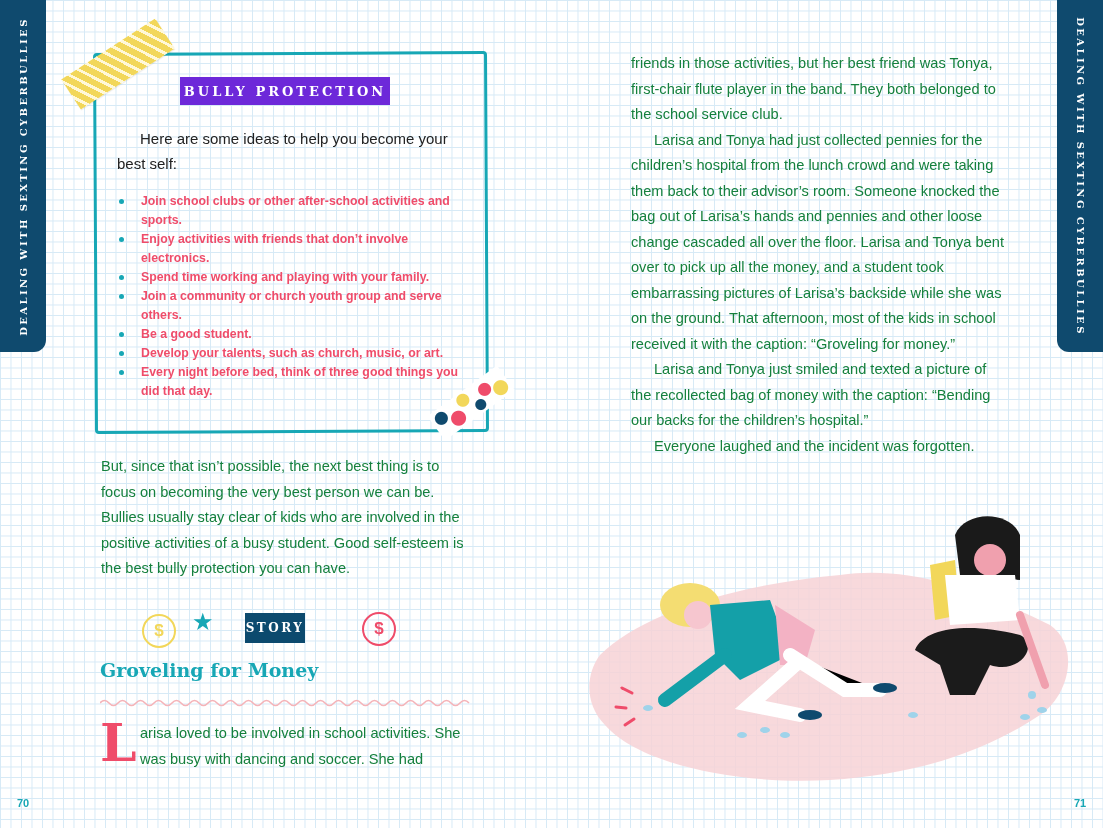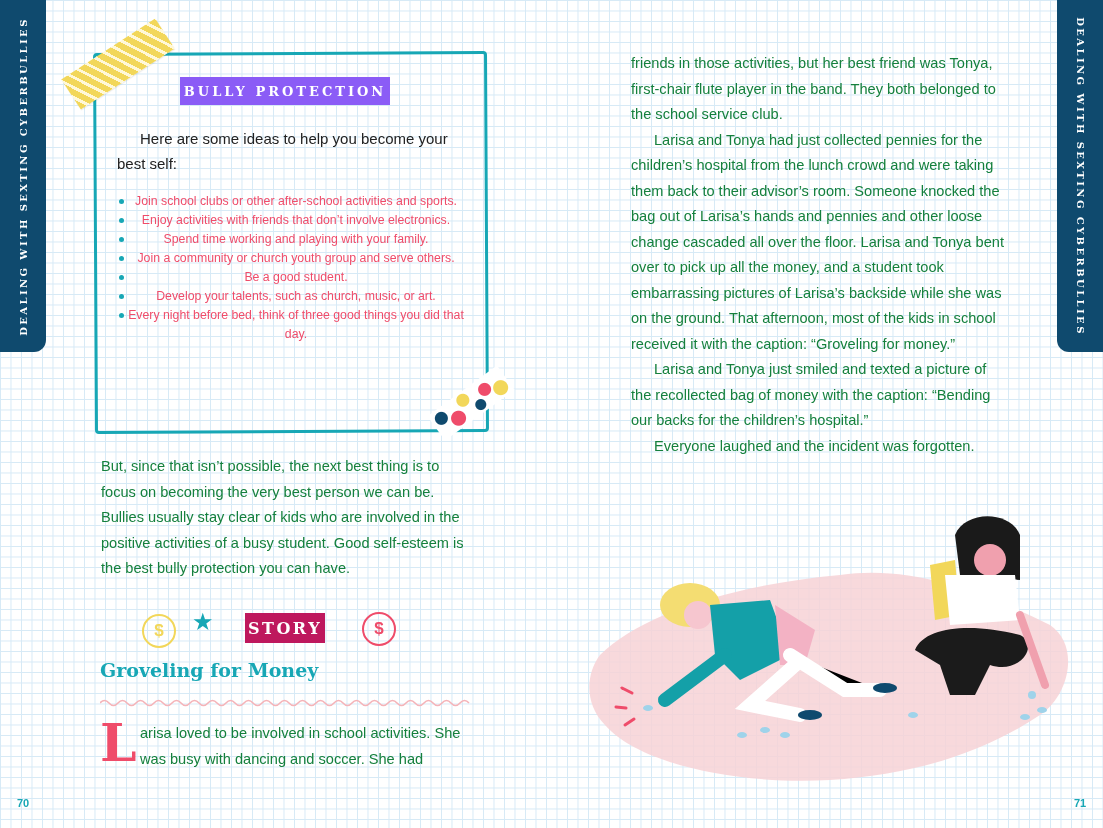--- a/index.html
+++ b/index.html
@@ -48,36 +48,36 @@
         radial-gradient(circle at 10px 10px, #0f4a6e 6px, transparent 7px),
         radial-gradient(circle at 24px 20px, #ef4c6a 7px, transparent 8px),
         radial-gradient(circle at 38px 8px, #f2d75a 6px, transparent 7px),
         radial-gradient(circle at 50px 22px, #0f4a6e 5px, transparent 6px),
         radial-gradient(circle at 62px 12px, #ef4c6a 6px, transparent 7px),
         radial-gradient(circle at 76px 20px, #f2d75a 7px, transparent 8px);
       z-index:3;
     }
     .label-banner {
       position:absolute; left:180px; top:77px; width:210px; height:28px;
-      background:#8b5cf6; color:#fff;
+      background:#6d28d9; color:#fff;
       display:flex; align-items:center; justify-content:center;
       font-family:"DejaVu Serif", serif; font-weight:bold; font-size:13px; letter-spacing:3px;
     }
     .box-intro {
       position:absolute; left:117px; top:126px; width:350px;
       font-size:15px; line-height:25px; color:#222;
     }
     .box-intro .indent { display:inline-block; width:23px; }
     .tips {
       position:absolute; left:117px; top:192px; width:350px;
       list-style:none; margin:0; padding:0;
     }
     .tips li {
-      position:relative; padding-left:8px;
-      color:#ef4c6a; font-weight:normal; font-size:12.3px; line-height:19px;text-align:center;
+      position:relative; padding-left:24px;
+      color:#ef4c6a; font-weight:bold; font-size:12.3px; line-height:19px;
     }
     .tips li::before {
       content:""; position:absolute; left:2px; top:7px; width:5px; height:5px; border-radius:50%;
       background:#17a7b5;
     }
 
     .para {
       position:absolute; font-size:14.6px; line-height:25.5px; color:#15803d;
     }
     .para p { margin:0; }
@@ -86,24 +86,24 @@
     .story-row { position:absolute; left:140px; top:610px; width:260px; height:40px; }
     .coin {
       position:absolute; width:30px; height:30px; border-radius:50%;
       border:2px solid; display:flex; align-items:center; justify-content:center;
       font-size:17px; font-weight:bold;
     }
     .coin.yellow { left:2px; top:4px; border-color:#f2d75a; color:#f2d75a; }
     .coin.red { left:222px; top:2px; border-color:#ef4c6a; color:#ef4c6a; }
     .star { position:absolute; left:52px; top:-2px; color:#17a7b5; font-size:24px; }
     .story-badge {
-      position:absolute; left:105px; top:3px; width:80px; height:30px;
-      background:#be185d; color:#fff;
+      position:absolute; left:105px; top:3px; width:60px; height:30px;
+      background:#0c4a6e; color:#fff;
       display:flex; align-items:center; justify-content:center;
-      font-family:"DejaVu Serif", serif; font-weight:bold; font-size:16px; letter-spacing:2.5px;
+      font-family:"DejaVu Serif", serif; font-weight:bold; font-size:12px; letter-spacing:2.5px;
     }
     .story-title {
       position:absolute; left:100px; top:659px; width:370px; 
       color:#17a7b5; font-family:"DejaVu Serif", serif; font-weight:bold; font-size:19px;
     }
     .wavy { position:absolute; left:100px; top:698px; width:372px; height:10px; }
 
     .dropcap {
       position:absolute; left:100px; top:718px;
       font-family:"DejaVu Serif", serif; font-weight:bold; font-size:52px; line-height:50px;

